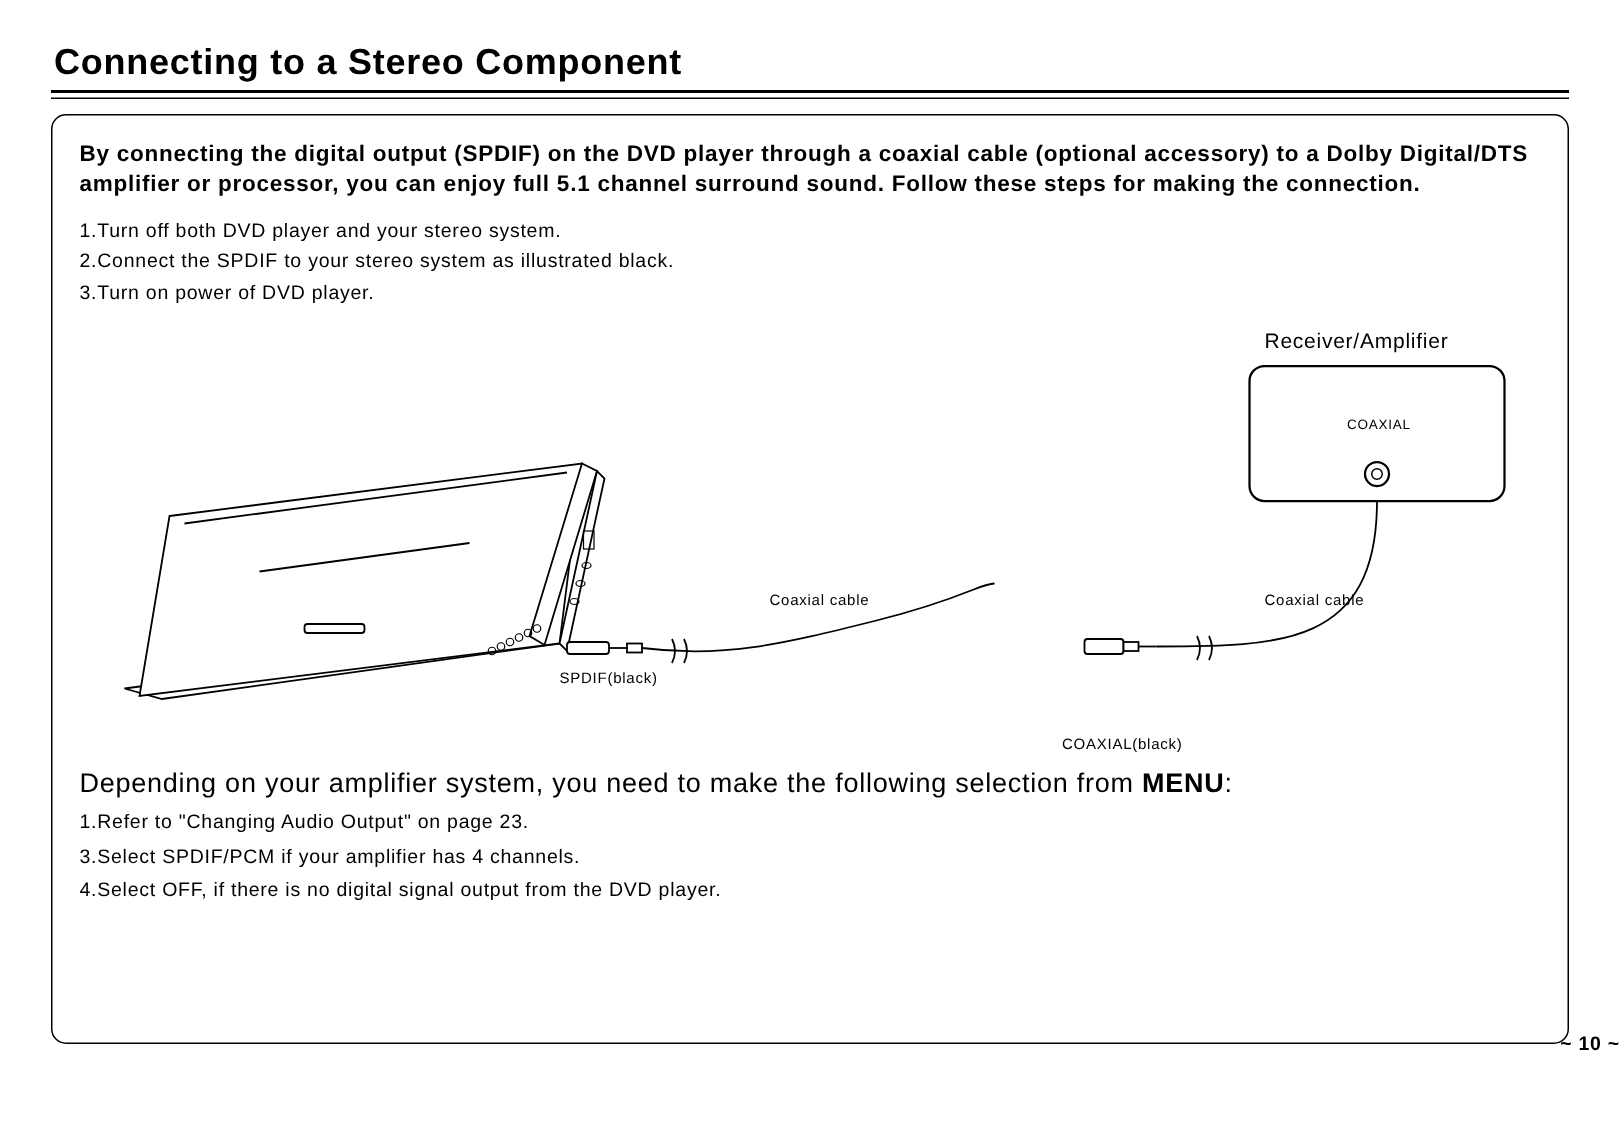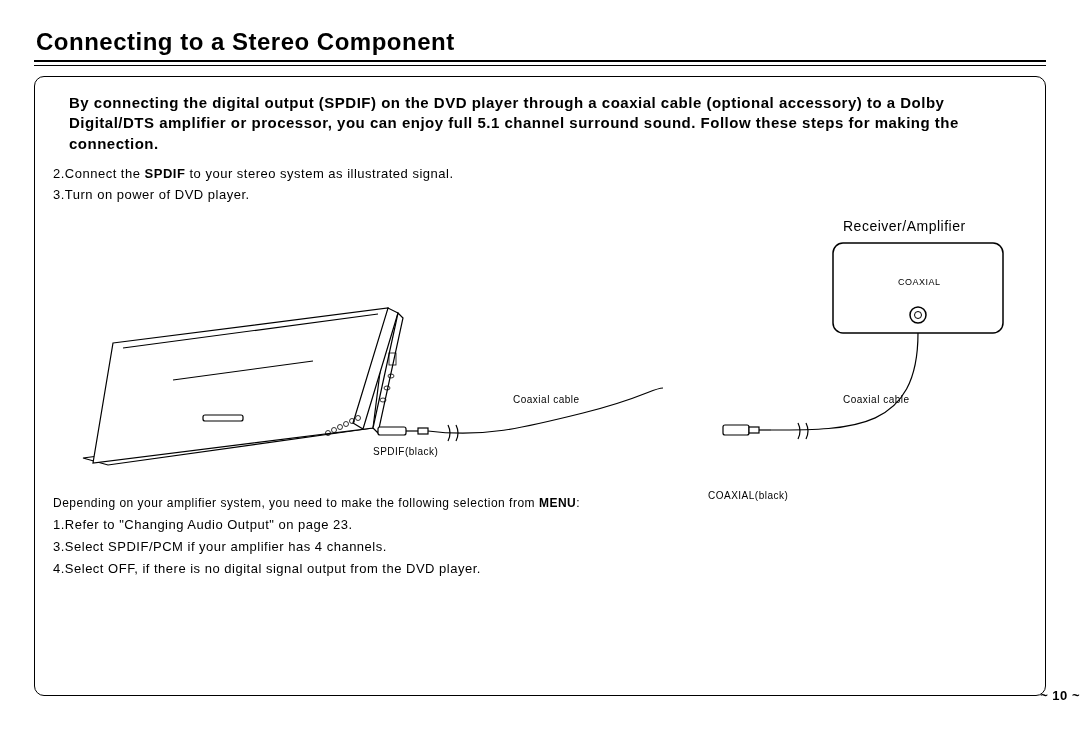--- a/index.html
+++ b/index.html
@@ -34,46 +34,45 @@
     height: 620px;
     box-sizing: border-box;
     padding: 16px 18px 14px 18px;
     position: relative;
   }
   .intro {
     font-size: 15px;
     font-weight: bold;
     line-height: 1.35;
     margin-bottom: 10px;
-    margin-left: 16px;
   }
   .steps {
     font-size: 13px;
     line-height: 1.6;
   }
-  .steps .b { font-weight: bold; }
+  .steps .b { font-weight: normal; }
   .diagram {
     position: relative;
     height: 270px;
     margin: 8px 0 6px 0;
   }
   .label-small {
     position: absolute;
     font-size: 10px;
     color: #000;
     white-space: nowrap;
   }
   .label-med {
     position: absolute;
     font-size: 14px;
     color: #000;
   }
   .menu-note {
-    font-size: 12px;
-    margin-top: 10px;
+    font-size: 18px;
+    margin-top: 23px;
     line-height: 1.7;
   }
   .menu-list {
     font-size: 13px;
     line-height: 1.7;
   }
   .menu-list .b { font-weight: normal; }
   .page-num {
     position: absolute;
     bottom: 12px;
@@ -90,22 +89,23 @@
 <div class="page">
 
   <div class="title">Connecting to a Stereo Component</div>
   <div class="rule-outer"></div>
 
   <div class="content-box">
 
     <div class="intro">By connecting the digital output (SPDIF) on the DVD player through a coaxial cable (optional accessory) to a Dolby Digital/DTS amplifier or processor, you can enjoy full 5.1 channel surround sound.  Follow these steps for making the connection.</div>
 
     <div class="steps">
-      <div>
-        <span>2.Connect the </span><span class="b">SPDIF</span><span> to your stereo system as illustrated signal.</span>
+      <div>1.Turn off both DVD player and your stereo system.</div>
+      <div>
+        <span>2.Connect the </span><span class="b">SPDIF</span><span> to your stereo system as illustrated black.</span>
       </div>
       <div>3.Turn on power of DVD player.</div>
     </div>
 
     <div class="diagram">
 
       <svg viewBox="0 0 980 270" width="980" height="270" style="position:absolute;left:0;top:0;">
 
         <rect x="780" y="30" width="170" height="90" rx="10" ry="10" fill="none" stroke="#000" stroke-width="1.5"></rect>
 

